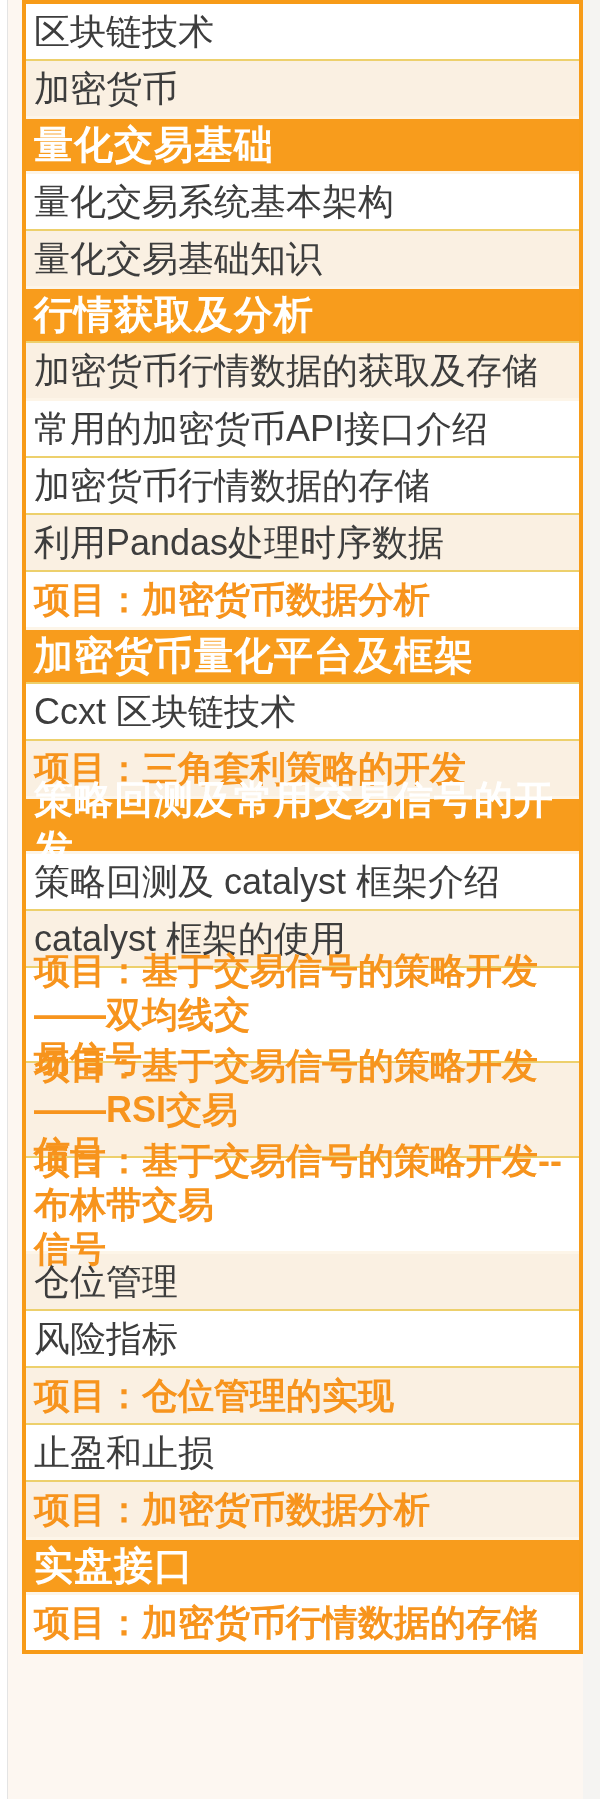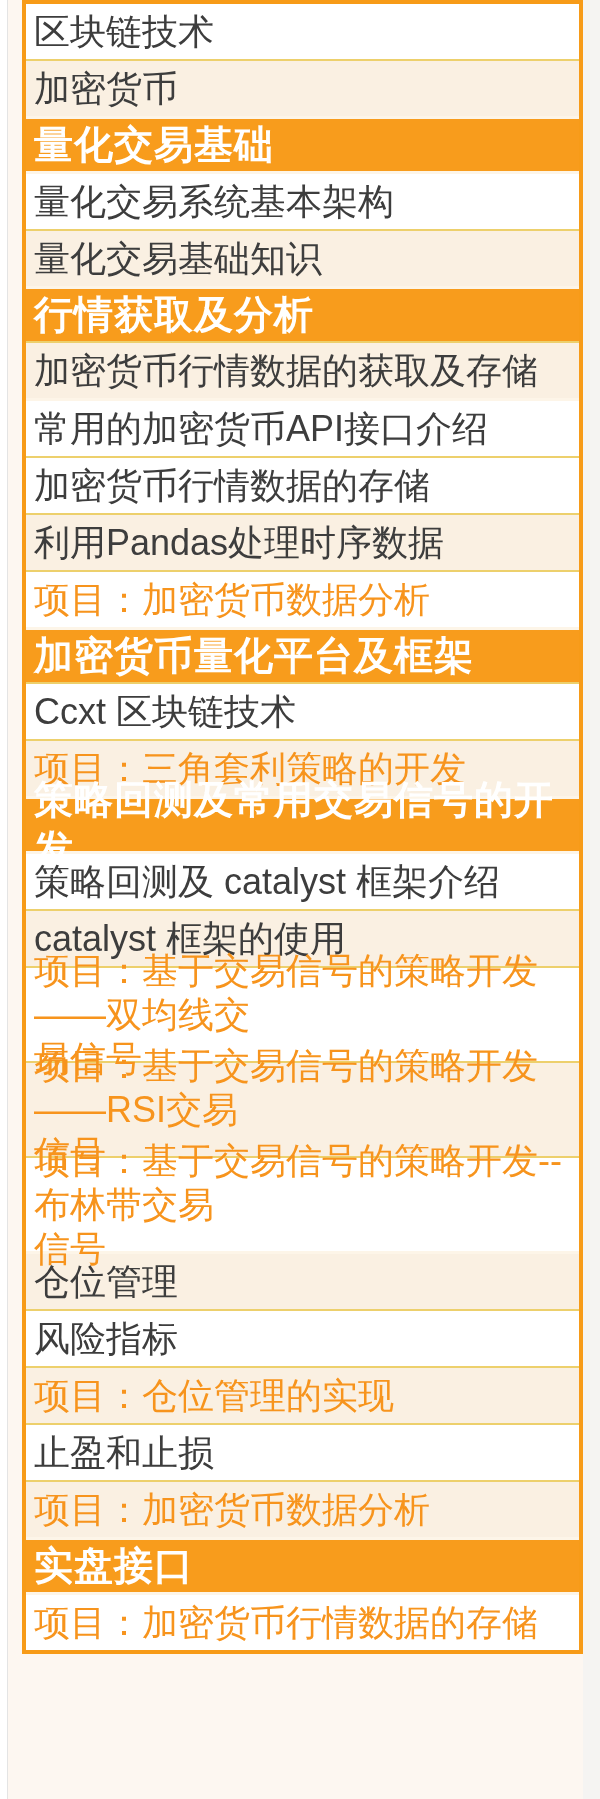--- a/index.html
+++ b/index.html
@@ -55,21 +55,21 @@
   .row.chapter {
     height: 52px;
     background: var(--chapter-bg);
     color: var(--chapter-text);
     font-weight: 700;
     font-size: 39px;
     letter-spacing: 1px;
   }
   .row.project {
     color: var(--project-text);
-    font-weight: 400;
+    font-weight: 700;
   }
   .row.two-line {
     height: 93px;
     line-height: 44px;
   }
   .sep-gold  { border-top: 2px solid var(--divider-gold); }
   .sep-light { border-top: 3px solid var(--divider-light); }
 </style>
 </head>
 <body>

